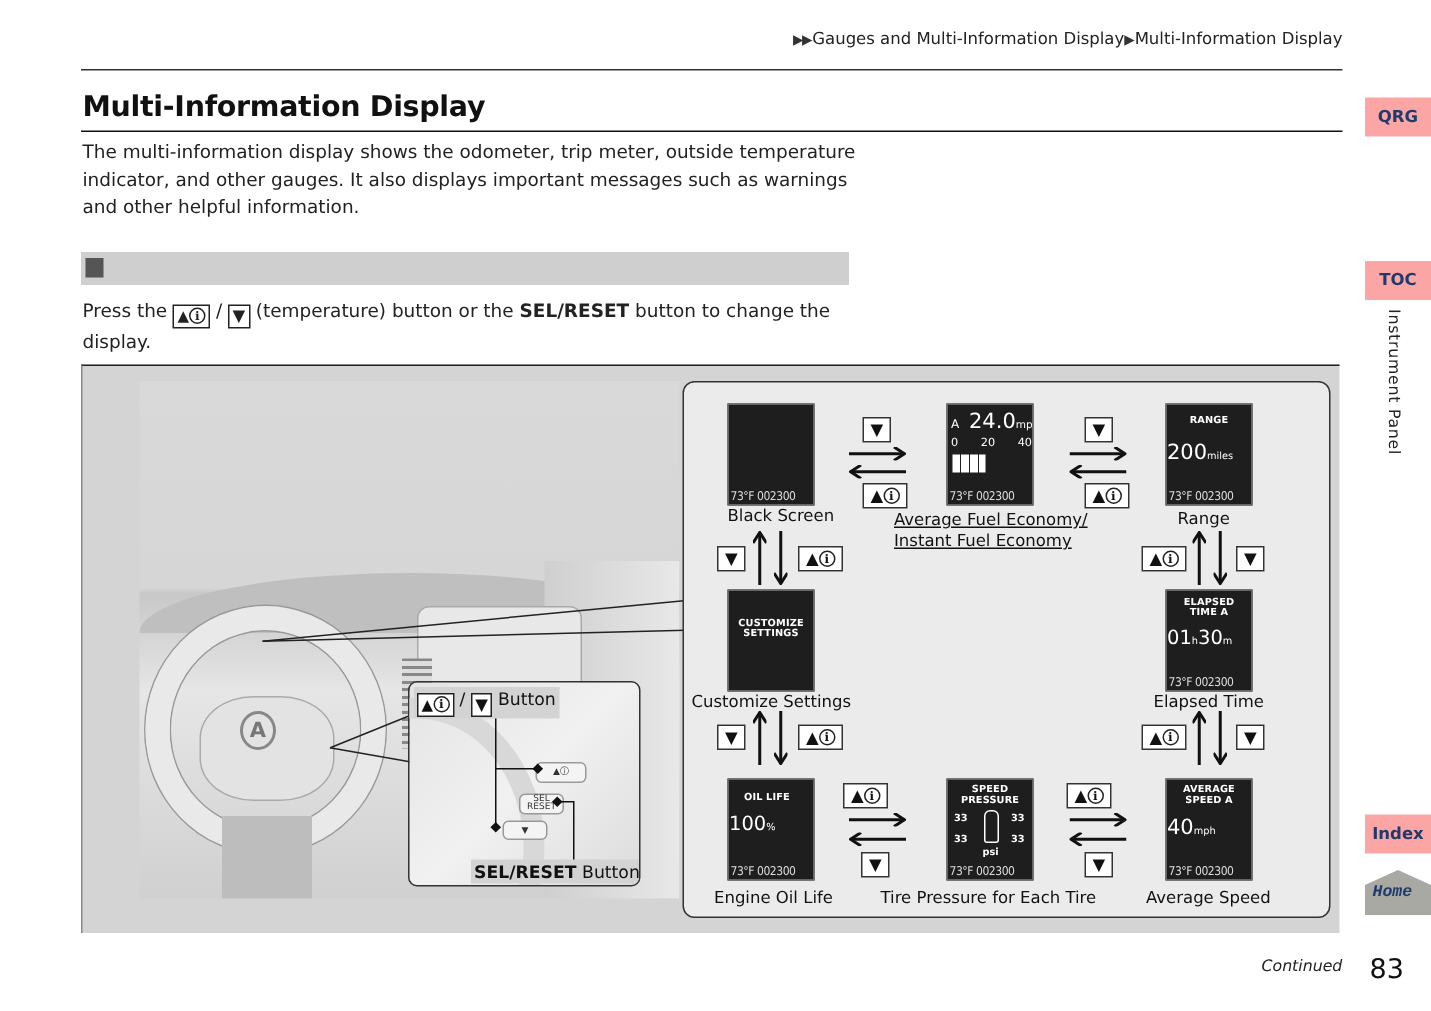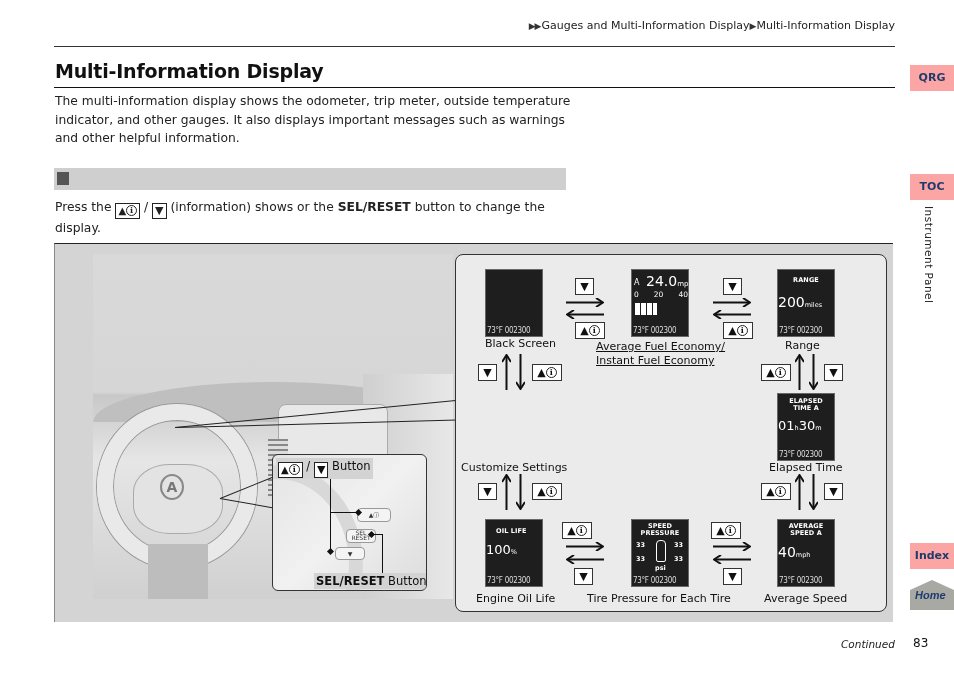--- a/index.html
+++ b/index.html
@@ -57,21 +57,21 @@
   .tbtn { position: absolute; height: 17px; border: 1px solid #333; background: #fff; font-size: 11px; line-height: 15px; text-align: center; color: #111; padding: 0 2px; }
   .tbtn .info { display: inline-block; width: 11px; height: 11px; border: 1px solid #222; border-radius: 50%; font-size: 8px; line-height: 9px; text-align: center; font-family: "DejaVu Serif", serif; font-weight: bold; vertical-align: 1px; }
   .harrow { position: absolute; width: 38px; height: 9px; }
   .varrow { position: absolute; width: 9px; height: 36px; }
 
   
   .side-tab { position: absolute; left: 910px; width: 44px; height: 26px; background: #fca5a5; color: #1f3b6d; font-size: 11px; font-weight: bold; text-align: center; line-height: 26px; }
   .side-vert { position: absolute; left: 923px; top: 206px; font-size: 10.5px; color: #222; writing-mode: vertical-rl; letter-spacing: 0.5px; }
   .home { position: absolute; left: 910px; top: 580px; width: 44px; height: 30px; }
   .footer-cont { position: absolute; left: 841px; top: 638px; font-size: 10.5px; font-style: italic; color: #222; }
-  .footer-page { position: absolute; left: 913px; top: 636px; font-size: 12px; color: #111; text-align: right; }
+  .footer-page { position: absolute; left: 913px; top: 636px; font-size: 18px; color: #111; text-align: right; }
 </style>
 </head>
 <body>
 
 <div class="breadcrumb">
   <span class="tri">▶▶</span><span>Gauges and Multi-Information Display</span><span class="tri">▶</span><span>Multi-Information Display</span>
 </div>
 <div class="top-rule"></div>
 
 <h1 class="page-title">Multi-Information Display</h1>
@@ -80,21 +80,21 @@
 
 <div class="section-bar">
   <span class="sq"></span>
 </div>
 
 <p class="instr">
   <span>Press the</span>
   <span class="kbox"><span class="up">▲</span><span class="info">i</span></span>
   <span>/</span>
   <span class="kbox"><span>▼</span></span>
-  <span>(information) shows or the</span>
+  <span>(temperature) button or the</span>
   <span class="bold">SEL/RESET</span>
   <span>button to change the display.</span>
 </p>
 
 <div class="figure">
   <div class="dash">
     <div class="windshield"></div>
     <div class="pillar"></div>
     <div class="center"></div>
     <div class="vent"></div>
@@ -200,20 +200,23 @@
     <svg class="varrow" style="left:339px;top:99px;" viewBox="0 0 9 36">
         <line x1="4.5" y1="2" x2="4.5" y2="36" stroke="#111" stroke-width="2"></line>
         <polyline points="0,8 4.5,1 9,8" fill="none" stroke="#111" stroke-width="2"></polyline>
       </svg>
     <svg class="varrow" style="left:353px;top:99px;" viewBox="0 0 9 36">
         <line x1="4.5" y1="0" x2="4.5" y2="34" stroke="#111" stroke-width="2"></line>
         <polyline points="0,28 4.5,35 9,28" fill="none" stroke="#111" stroke-width="2"></polyline>
       </svg>
     <div class="tbtn" style="left:368px;top:109px;width:19px;"><span>▼</span></div>
 
+    <div class="screen" style="left:29px;top:138px;">
+      <div class="head" style="top:18px;"><span>CUSTOMIZE</span><br><span>SETTINGS</span></div>
+    </div>
     <div class="caption" style="left:5px;top:206px;">Customize Settings</div>
 
     <div class="screen" style="left:321px;top:138px;">
       <div class="head" style="top:4px;"><span>ELAPSED</span><br><span>TIME A</span></div>
       <div class="big" style="top:24px;font-size:13px;"><span>01</span><small>h</small><span>30</span><small>m</small></div>
       <div class="odo">73°F 002300</div>
     </div>
     <div class="caption" style="left:313px;top:206px;">Elapsed Time</div>
 
     <div class="tbtn" style="left:22px;top:228px;width:19px;"><span>▼</span></div>
@@ -289,17 +292,17 @@
 </div>
 
 <div class="side-tab" style="top:65px;">QRG</div>
 <div class="side-tab" style="top:174px;">TOC</div>
 <div class="side-vert">Instrument Panel</div>
 <div class="side-tab" style="top:543px;">Index</div>
 <div class="home">
   <svg width="44" height="30" viewBox="0 0 44 30">
       <polygon points="0,10 22,0 44,10 44,30 0,30" fill="#a9a9a3"></polygon>
     </svg>
-  <span style="position:absolute;left:5px;top:9px;font-family:Liberation Sans, sans-serif;font-style:italic;font-weight:bold;font-size:11px;color:#1f3b6d;">Home</span>
+  <span style="position:absolute;left:5px;top:9px;font-family:Liberation Mono, monospace;font-style:italic;font-weight:bold;font-size:11px;color:#1f3b6d;">Home</span>
 </div>
 
 <div class="footer-cont">Continued</div>
 <div class="footer-page">83</div>
 
 </body></html>

